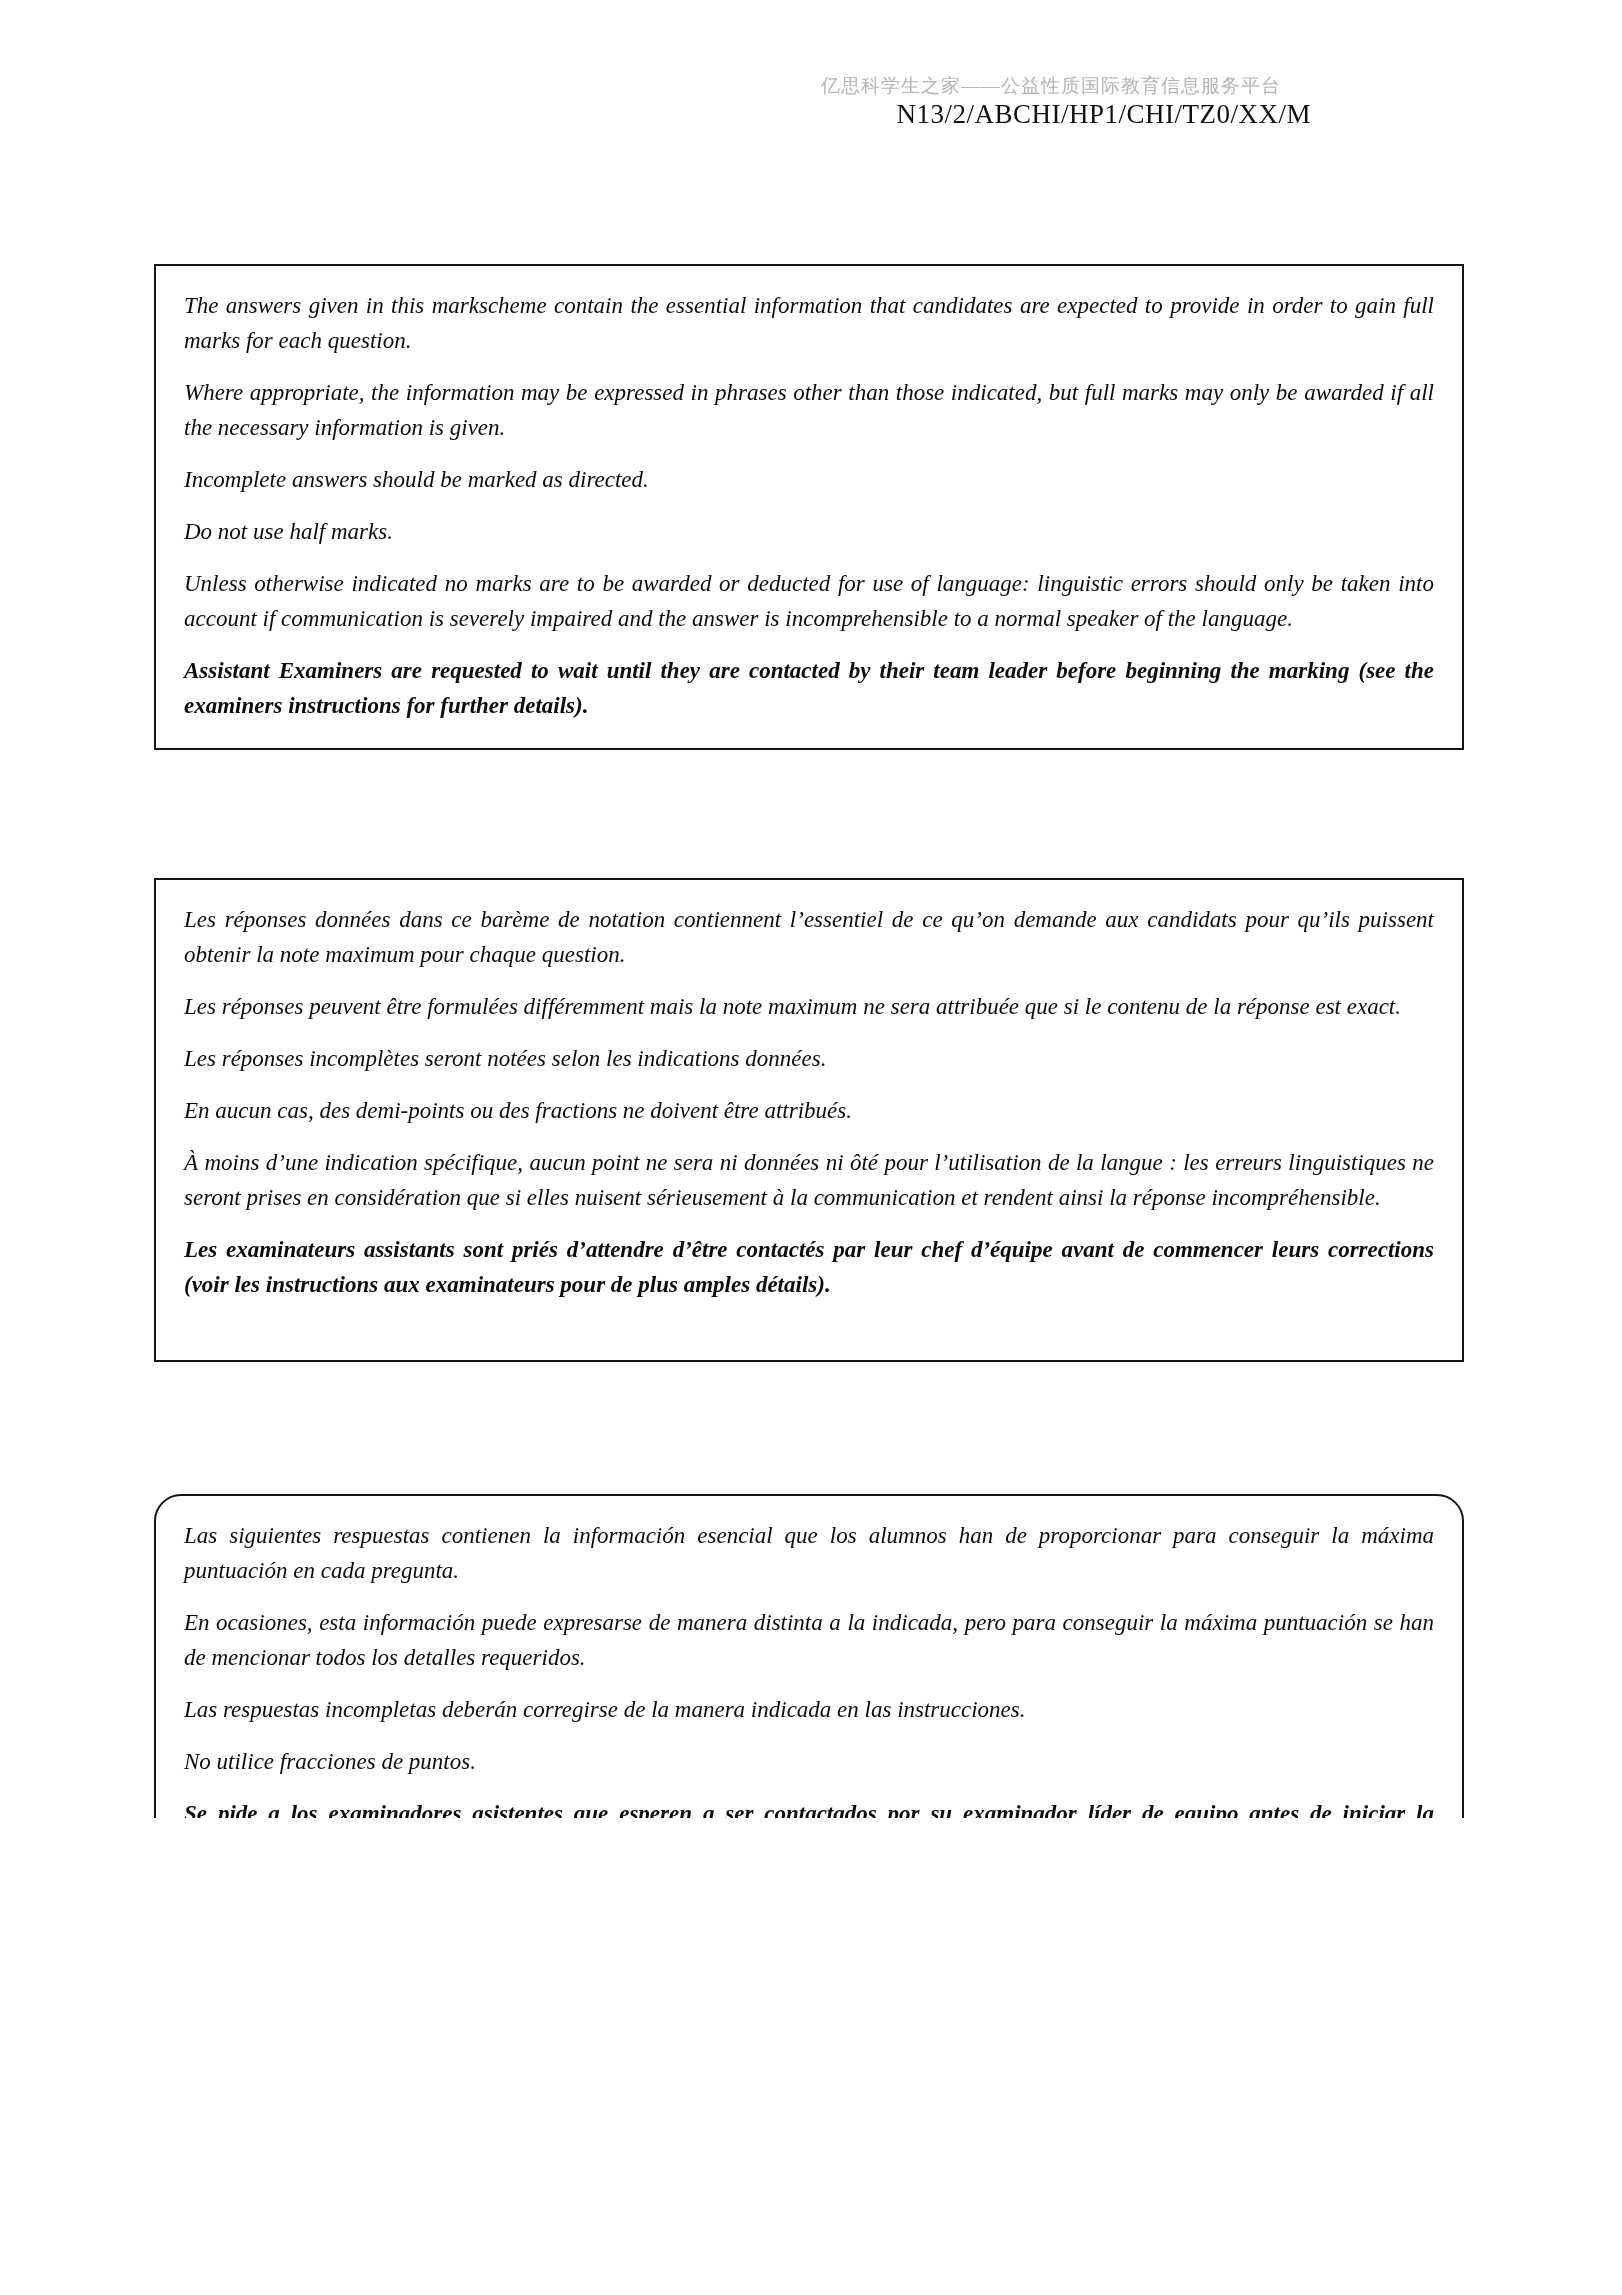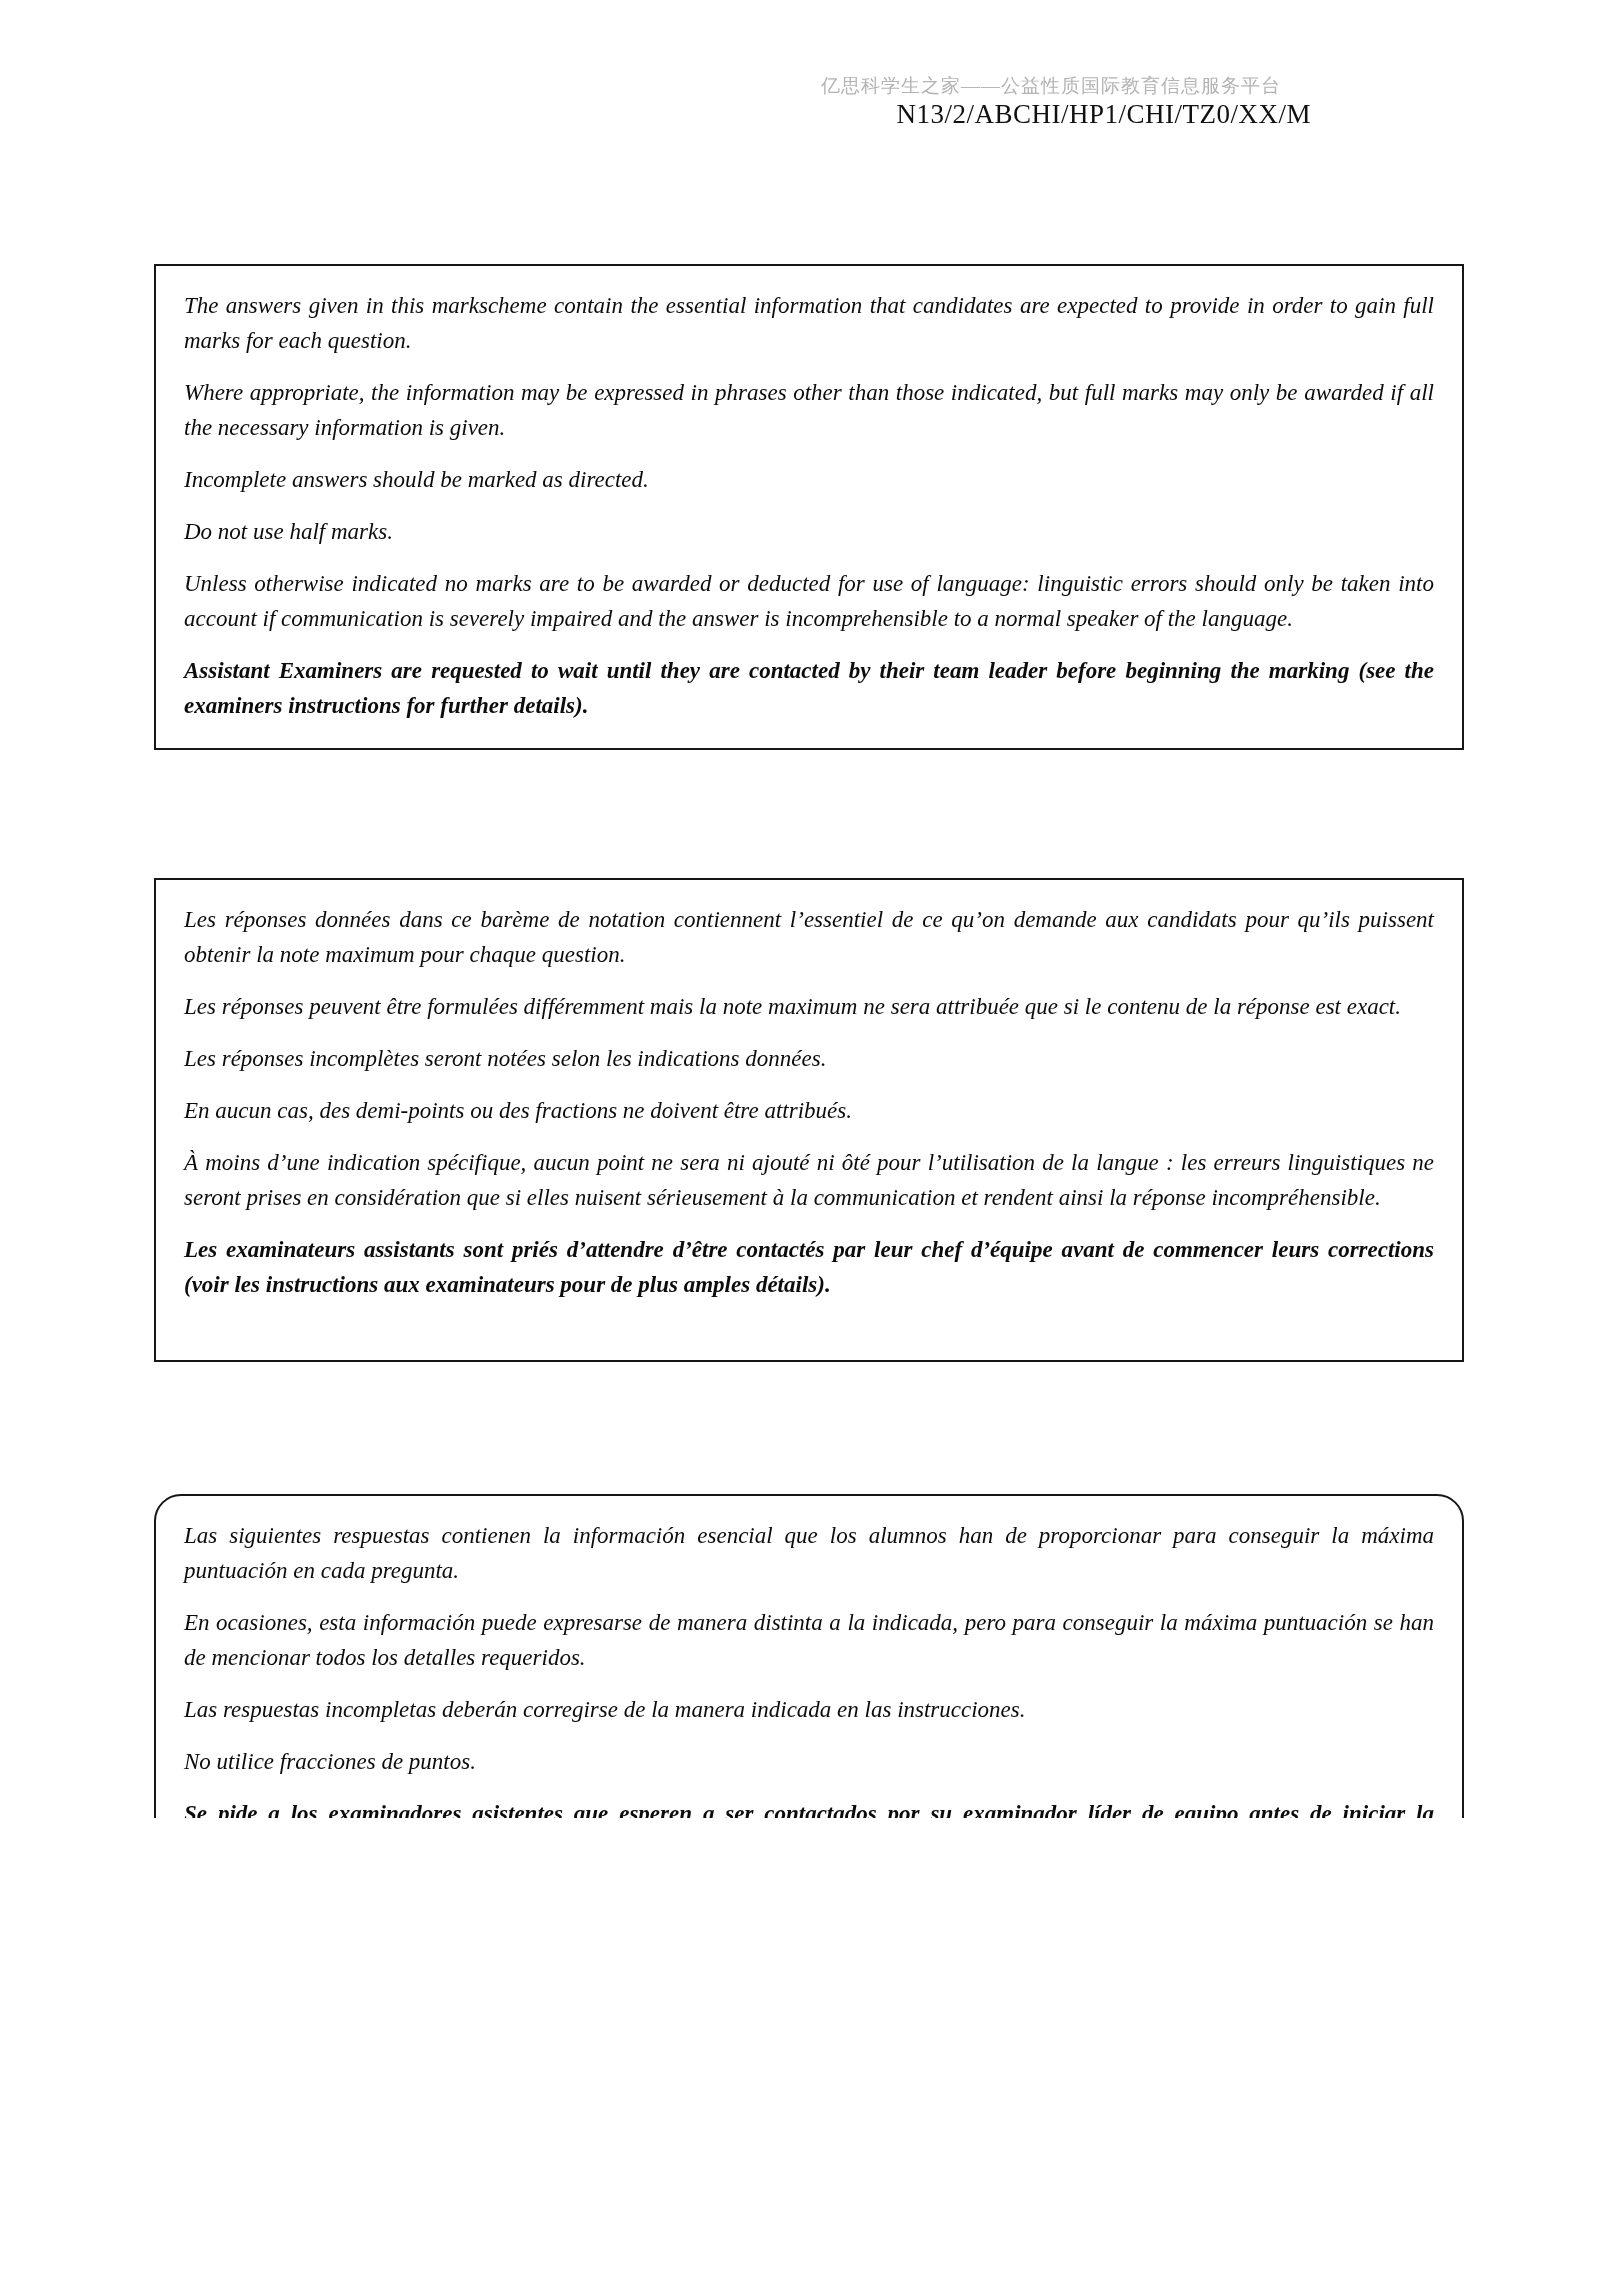--- a/index.html
+++ b/index.html
@@ -82,21 +82,21 @@
     <p>Do not use half marks.</p>
     <p>Unless otherwise indicated no marks are to be awarded or deducted for use of language: linguistic errors should only be taken into account if communication is severely impaired and the answer is incomprehensible to a normal speaker of the language.</p>
     <p class="bold">Assistant Examiners are requested to wait until they are contacted by their team leader before beginning the marking (see the examiners instructions for further details).</p>
   </section>
 
   <section class="box box-fr">
     <p>Les réponses données dans ce barème de notation contiennent l’essentiel de ce qu’on demande aux candidats pour qu’ils puissent obtenir la note maximum pour chaque question.</p>
     <p>Les réponses peuvent être formulées différemment mais la note maximum ne sera attribuée que si le contenu de la réponse est exact.</p>
     <p>Les réponses incomplètes seront notées selon les indications données.</p>
     <p>En aucun cas, des demi-points ou des fractions ne doivent être attribués.</p>
-    <p>À moins d’une indication spécifique, aucun point ne sera ni ajouté ni ôté pour l’utilisation de la langue : les erreurs linguistiques ne seront prises en considération que si elles nuisent sérieusement à la communication et rendent ainsi la réponse incompréhensible.</p>
+    <p>À moins d’une indication spécifique, aucun point ne sera ni données ni ôté pour l’utilisation de la langue : les erreurs linguistiques ne seront prises en considération que si elles nuisent sérieusement à la communication et rendent ainsi la réponse incompréhensible.</p>
     <p class="bold">Les examinateurs assistants sont priés d’attendre d’être contactés par leur chef d’équipe avant de commencer leurs corrections (voir les instructions aux examinateurs pour de plus amples détails).</p>
   </section>
 
   <section class="box box-es">
     <p>Las siguientes respuestas contienen la información esencial que los alumnos han de proporcionar para conseguir la máxima puntuación en cada pregunta.</p>
     <p>En ocasiones, esta información puede expresarse de manera distinta a la indicada, pero para conseguir la máxima puntuación se han de mencionar todos los detalles requeridos.</p>
     <p>Las respuestas incompletas deberán corregirse de la manera indicada en las instrucciones.</p>
     <p>No utilice fracciones de puntos.</p>
     <p class="bold">Se pide a los examinadores asistentes que esperen a ser contactados por su examinador líder de equipo antes de iniciar la corrección (para más información, refiéranse a las instrucciones para los examinadores).</p>
   </section>

